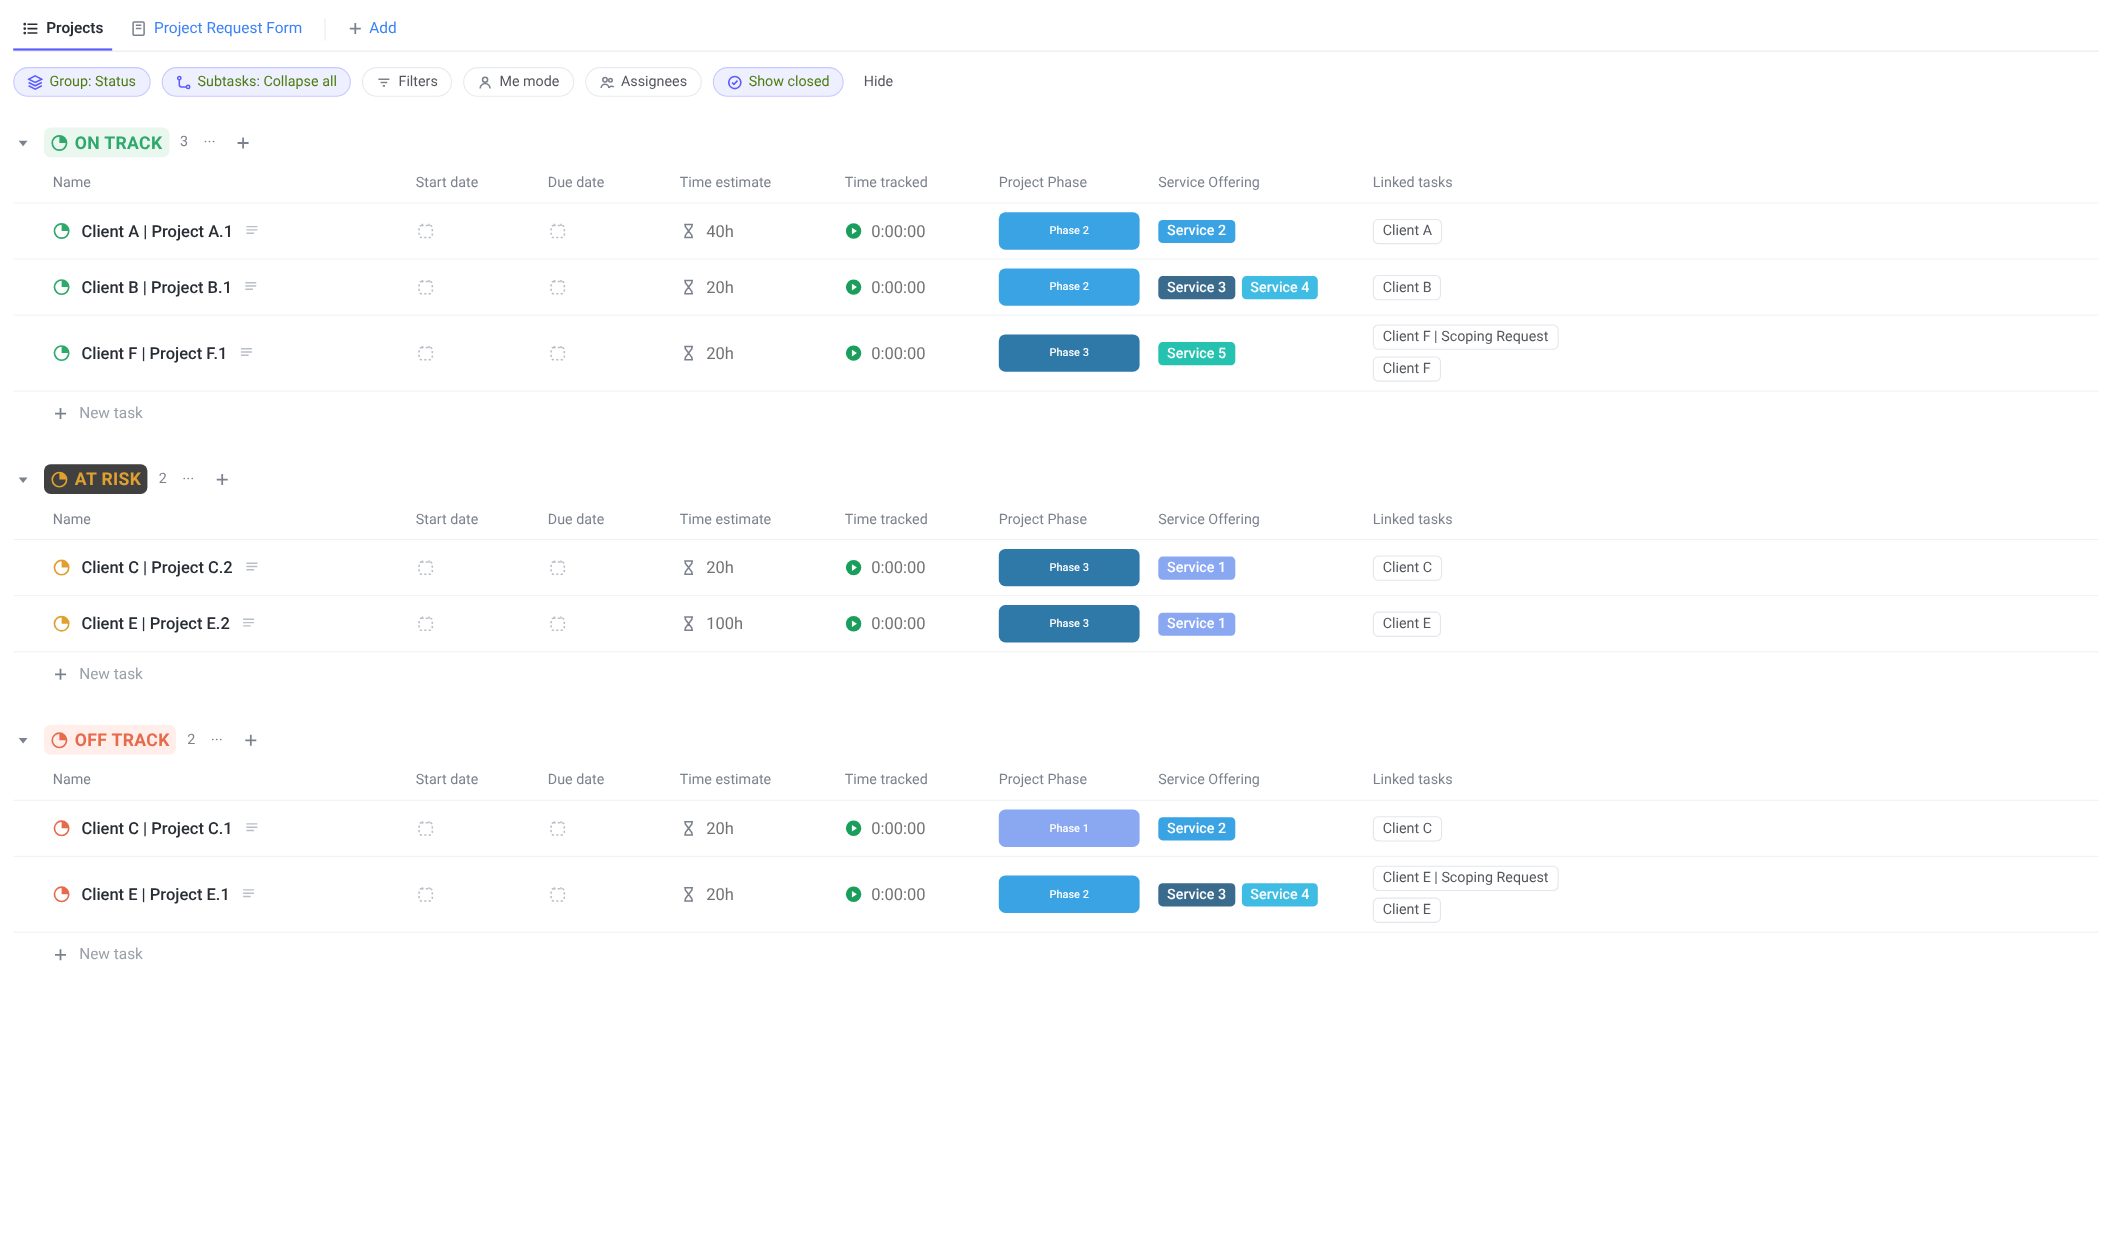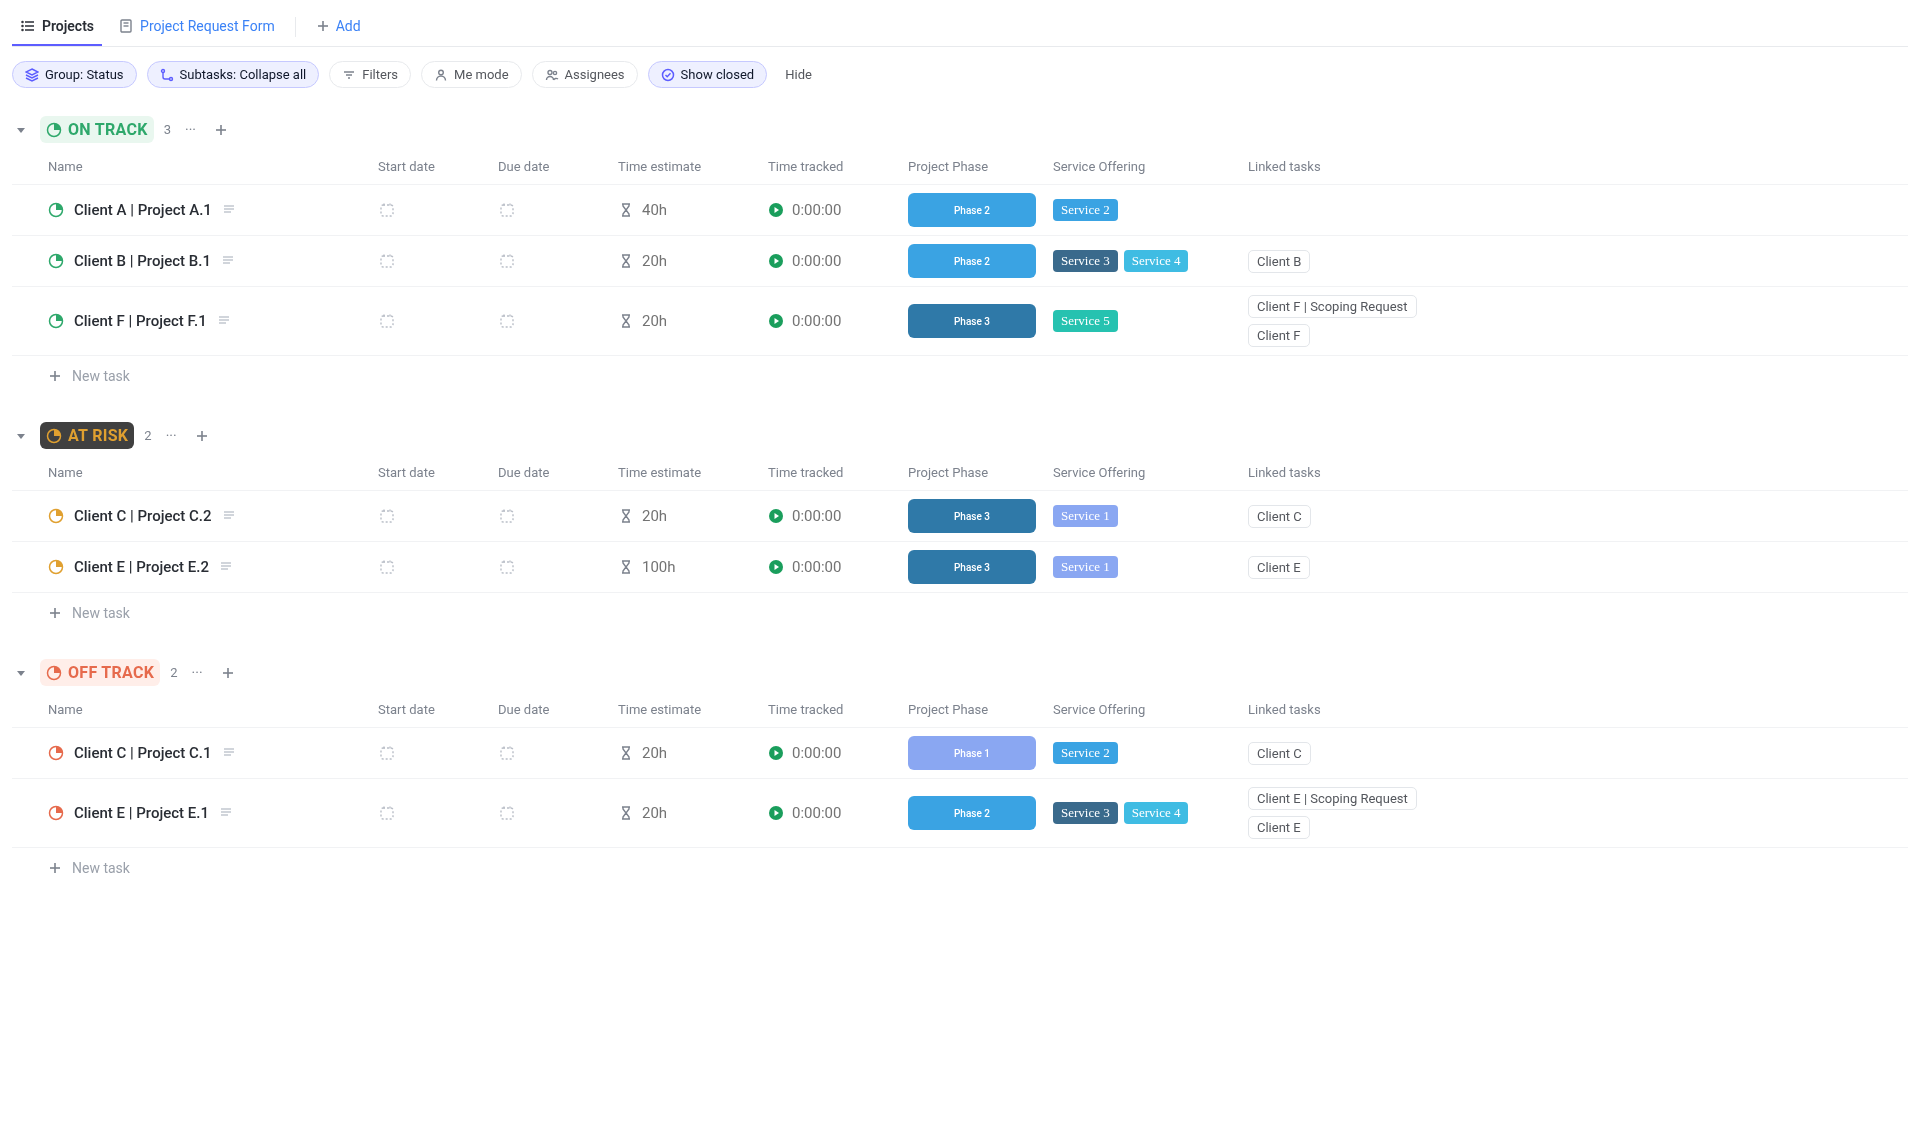--- a/index.html
+++ b/index.html
@@ -48,21 +48,21 @@
   border: 1px solid #e8eaed;
   border-radius: 16px;
   font-size: 13px;
   color: #54575d;
   cursor: pointer;
   background: #fff;
 }
 .pill.purple {
   background: #eef0ff;
   border-color: #c6c9ff;
-  color: #0f172a;
+  color: #4d7c0f;
 }
 .pill.plain { border: none; padding: 5px 8px; }
 .group {
   margin-top: 8px;
   margin-bottom: 24px;
 }
 .group-header {
   display: flex;
   align-items: center;
   gap: 10px;
@@ -119,21 +119,21 @@
 .est-cell, .tracked-cell { display: flex; align-items: center; gap: 8px; color: #737373; font-size: 15px; }
 .tracked-cell .play { color: #1a9e5c; }
 .phase-badge {
   display:inline-flex; align-items:center; justify-content:center;
   min-width: 128px; height: 34px; border-radius: 6px;
   color: #fff; font-weight: 500; font-size: 10px;
 }
 .phase2 { background: #3aa3e3; }
 .phase3 { background: #2f79a8; }
 .phase1 { background: #8aa7f2; }
-.service-tags { display: flex; gap: 6px; flex-wrap: wrap; font-family: Liberation Serif, serif; }
+.service-tags { display: flex; gap: 6px; flex-wrap: wrap; }
 .tag {
   display:inline-flex; align-items:center; padding: 3px 8px;
   border-radius: 4px; color:#fff; font-size: 13px; font-weight:500;
 }
 .svc1 { background: #8aa7f2; }
 .svc2 { background: #3aa3e3; }
 .svc3 { background: #3a6a8c; }
 .svc4 { background: #3fbce3; }
 .svc5 { background: #26c2b0; }
 .linked { display:flex; flex-direction:column; gap:6px; align-items:flex-start; }
@@ -331,20 +331,23 @@
               <circle cx="8" cy="8" r="7" fill="#1a9e5c"></circle>
               <polygon points="6.5,5 11,8 6.5,11" fill="#fff"></polygon>
             </svg>
           </span>
           <span>0:00:00</span>
         </div>
       <div><span class="phase-badge phase2">Phase 2</span></div>
       <div class="service-tags">
           <span class="tag svc2">Service 2</span>
         </div>
+      <div class="linked">
+          <span class="linked-chip">Client A</span>
+        </div>
     </div>
       <div class="row ">
       <div class="name-cell">
         <span class="status-dot">
             <svg width="16" height="16" viewBox="0 0 16 16">
               <circle cx="8" cy="8" r="6.5" fill="none" stroke="#2ea86b" stroke-width="1.5"></circle>
               <path d="M8 1.5 A6.5 6.5 0 0 1 14.5 8 L8 8 Z" fill="#2ea86b"></path>
             </svg>
           </span>
         <span class="task-name">Client B | Project B.1</span>

